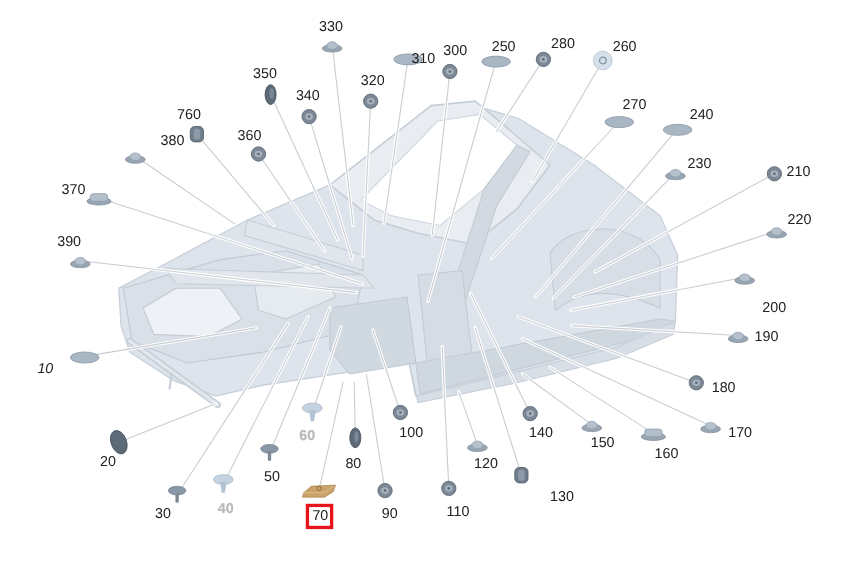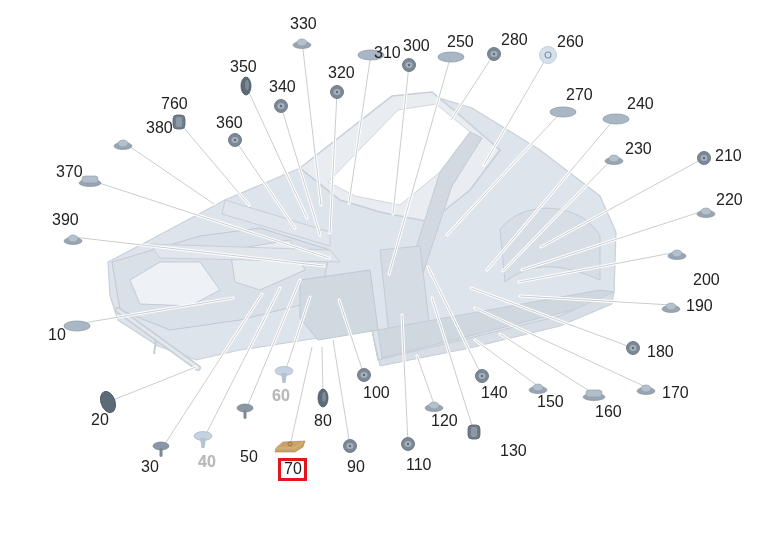--- a/index.html
+++ b/index.html
@@ -1,19 +1,19 @@
 <!DOCTYPE html>
 <html><head>
 <meta charset="utf-8">
 <style>
   html, body { margin: 0; padding: 0; background: #ffffff; }
   body { width: 772px; height: 534px; position: relative; overflow: hidden;
          font-family: "Liberation Sans", sans-serif; }
   #diagram { position: absolute; left: 0; top: 0; width: 772px; height: 534px; }
-  .label { position: absolute; font-size: 16px; color: #222222; line-height: 14px;
+  .label { position: absolute; font-size: 13px; color: #222222; line-height: 14px;
            white-space: nowrap; cursor: pointer; }
   .label.dim { color: #b9b9b9; font-weight: bold; text-shadow: 0 0 1px #d8d8d8; }
   .label.selected { border: 3px solid #e8141b; padding: 1px 2px 2px 3px; margin-left: -5px; margin-top: -3px; }
   .part { position: absolute; cursor: pointer; }
 </style>
 </head>
 <body>
 
 <div id="diagram">
   <svg id="svg" width="772" height="534" viewBox="0 0 772 534">
@@ -275,25 +275,25 @@
       <div class="part" style="left: 63px; top: 231px; width: 20px; height: 12px;"><svg width="20" height="12" viewBox="0 0 20 12">
           <ellipse cx="10" cy="8" rx="9" ry="3.5" fill="#98a5b3" stroke="#7b8896" stroke-width="0.6"></ellipse>
           <ellipse cx="10" cy="5.5" rx="5" ry="3.5" fill="#b4c0cc" stroke="#8b98a6" stroke-width="0.6"></ellipse>
         </svg></div>
       <div class="part" style="left: 171px; top: 113px; width: 16px; height: 18px;"><svg width="16" height="18" viewBox="0 0 16 18">
           <rect x="2" y="2" width="12" height="14" rx="4" fill="#6f7c8a" stroke="#55616e" stroke-width="0.8"></rect>
           <rect x="5" y="4" width="6" height="10" rx="2" fill="#8d99a6"></rect>
         </svg></div>
     </div>
   <div id="labels-layer">
-      <span class="label" style="left: 48px; top: 328px;">10</span>
+      <span class="label" style="left: 34px; top: 328px; font-style: italic;">10</span>
       <span class="label" style="left: 91px; top: 413px;">20</span>
       <span class="label" style="left: 141px; top: 460px;">30</span>
       <span class="label dim" style="left: 198px; top: 455px;">40</span>
-      <span class="label" style="left: 240px; top: 426px; margin-top: 24px;">50</span>
+      <span class="label" style="left: 240px; top: 426px;">50</span>
       <span class="label dim" style="left: 272px; top: 389px;">60</span>
       <span class="label selected" style="left: 283px; top: 461px;">70</span>
       <span class="label" style="left: 314px; top: 414px;">80</span>
       <span class="label" style="left: 347px; top: 460px;">90</span>
       <span class="label" style="left: 363px; top: 386px;">100</span>
       <span class="label" style="left: 406px; top: 458px;">110</span>
       <span class="label" style="left: 431px; top: 414px;">120</span>
       <span class="label" style="left: 478px; top: 444px; margin-left: 22px;">130</span>
       <span class="label" style="left: 481px; top: 386px;">140</span>
       <span class="label" style="left: 537px; top: 395px;">150</span>

